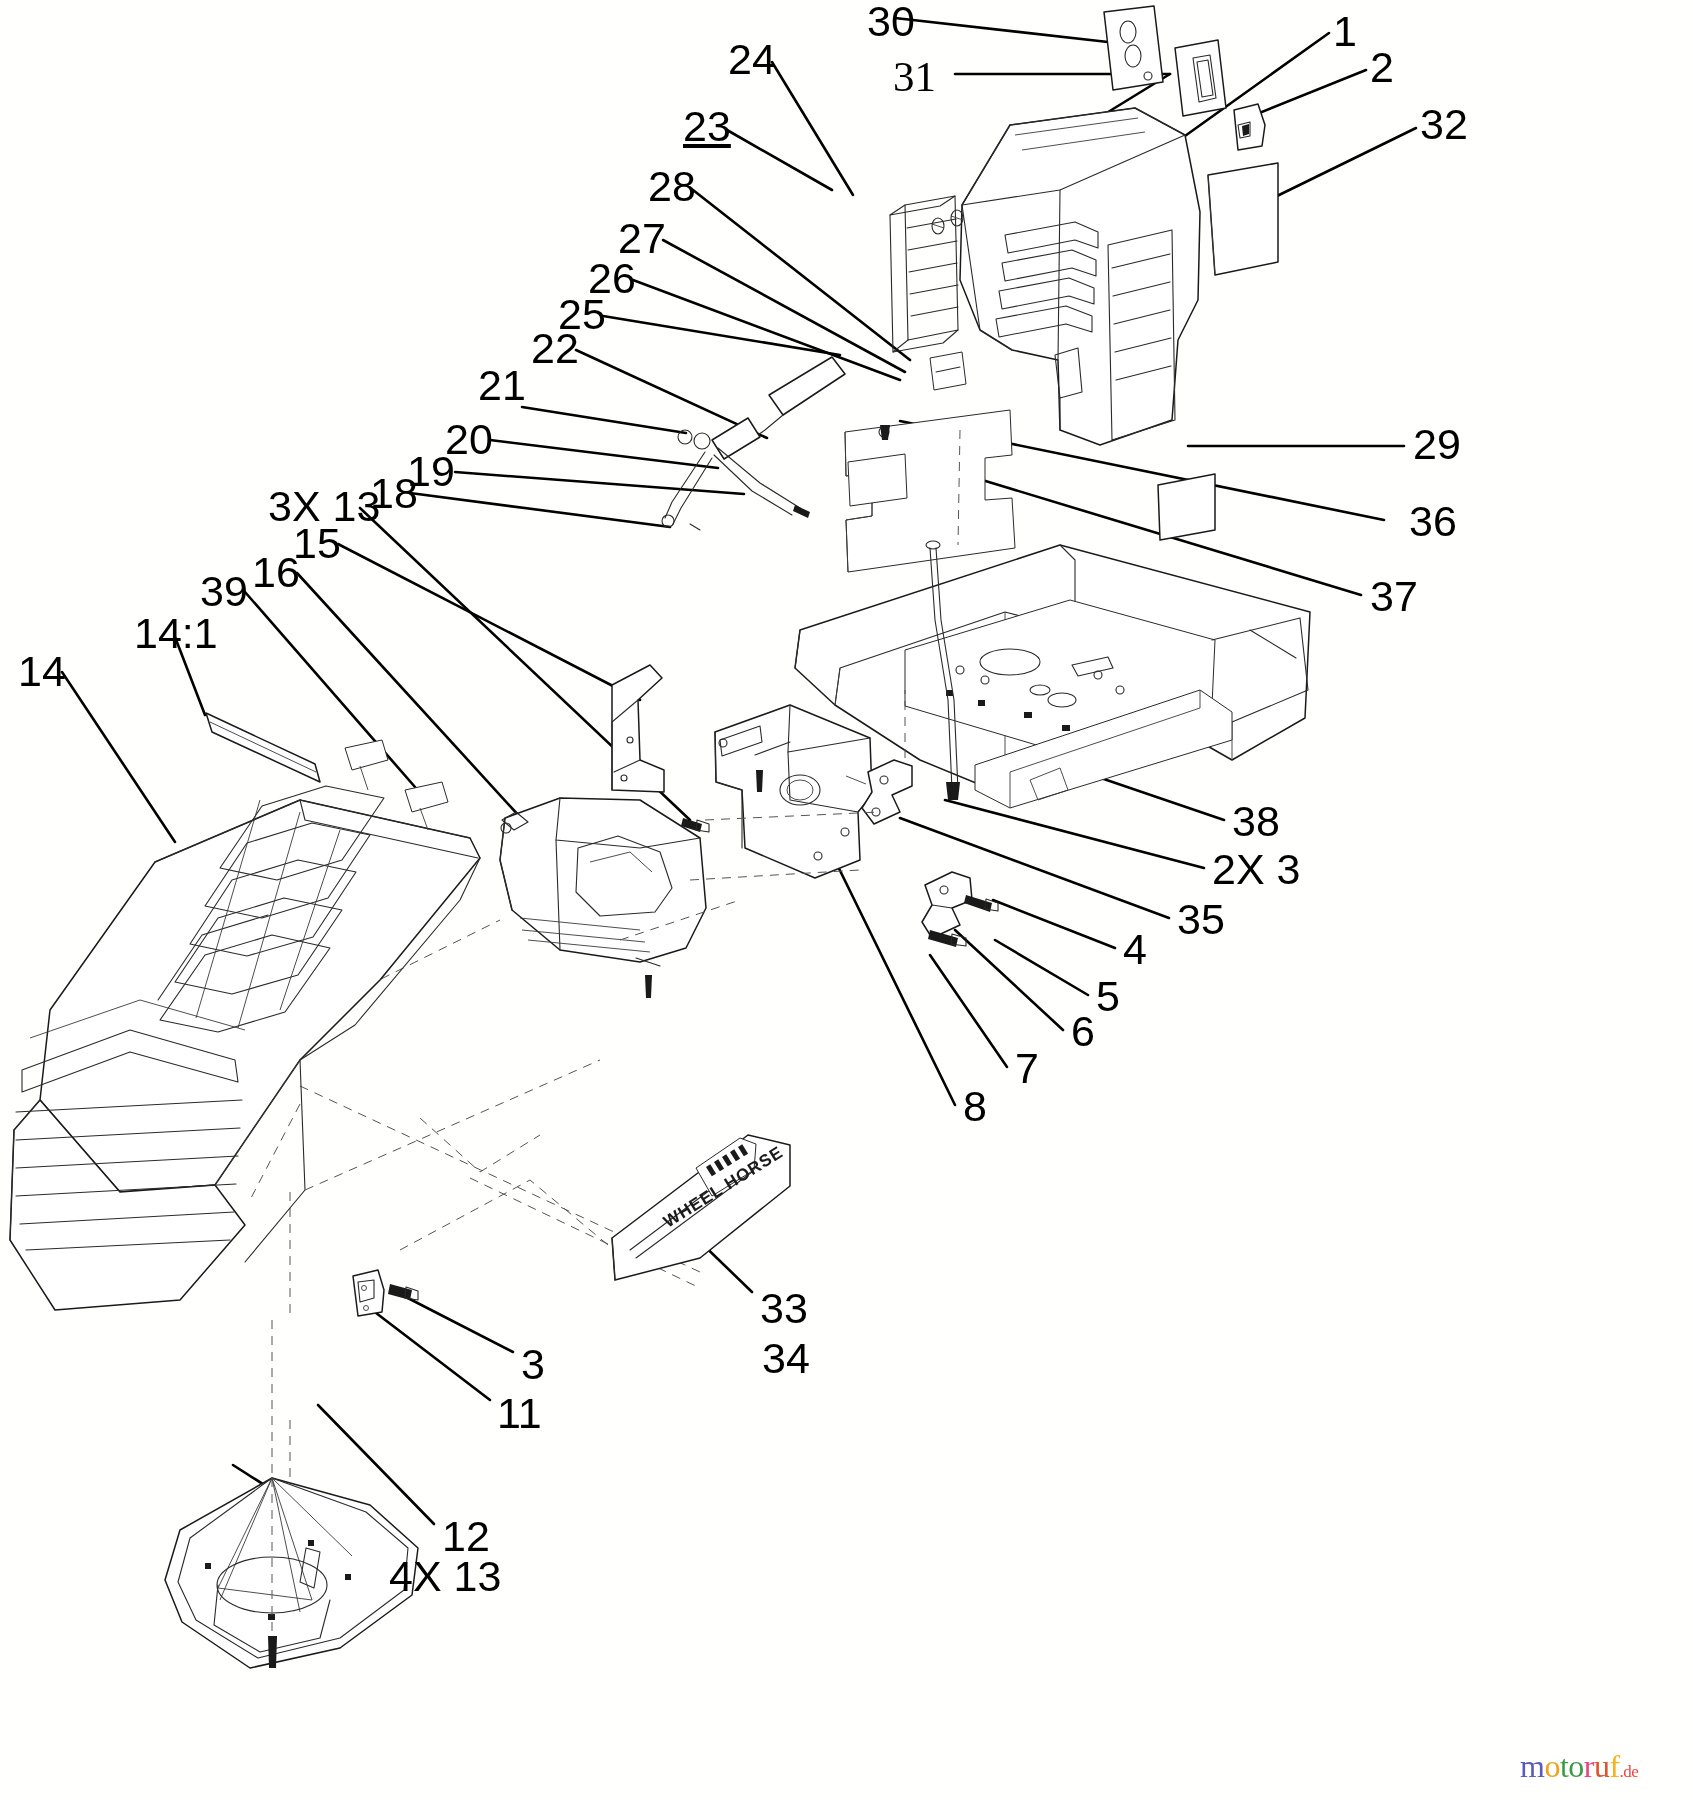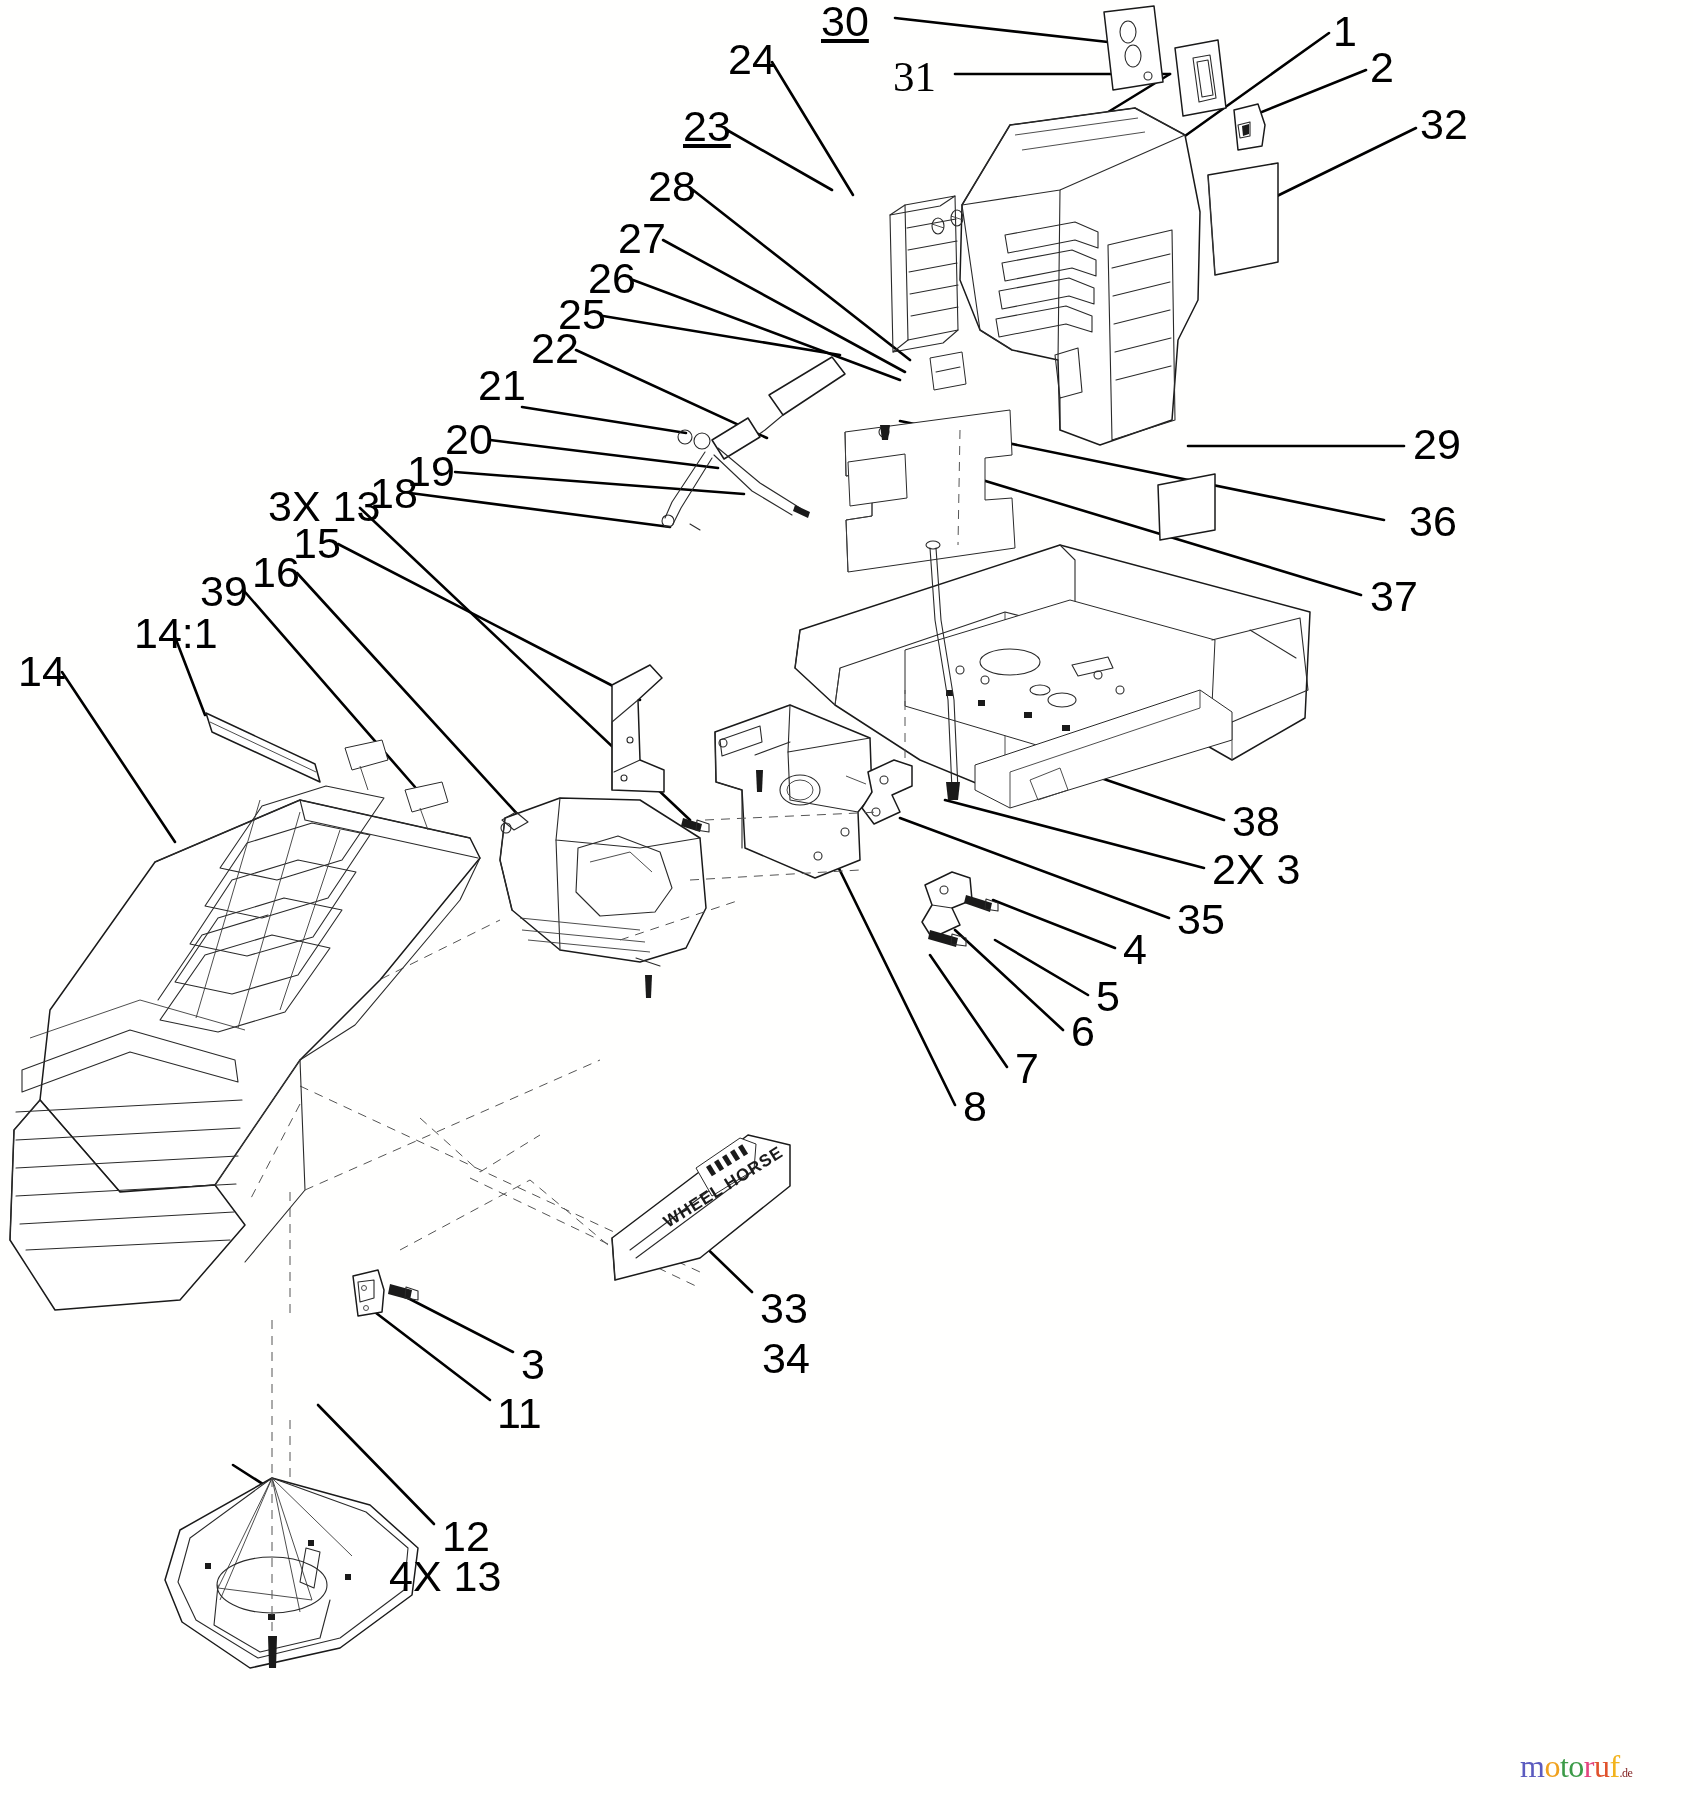--- a/index.html
+++ b/index.html
@@ -2,21 +2,21 @@
 <html><head>
 <meta charset="utf-8">
 <style>
   html,body{margin:0;padding:0;background:#ffffff;}
   body{font-family:"Liberation Sans", sans-serif;}
   #sheet{position:relative;width:1693px;height:1800px;background:#fffffe;overflow:hidden;}
   #svgroot{position:absolute;inset:0;width:1693px;height:1800px;}
   .callout{position:absolute;font-family:"Liberation Sans", sans-serif;font-size:43px;font-weight:400;color:#000;white-space:nowrap;letter-spacing:0px;line-height:1;}
   #wm{position:absolute;left:1520px;top:1748px;font-family:"Liberation Serif", serif;font-size:32px;letter-spacing:-0.5px;white-space:nowrap;}
   #wm span{display:inline-block;}
-  .wm-de{font-size:12px;color:#7f1d1d;}
+  .wm-de{font-size:17px;color:#ef4444;}
 </style>
 </head>
 <body>
 
 <div id="sheet">
 
   <svg id="svgroot" viewBox="0 0 1693 1800">
     <defs>
       <style>
         .ln{fill:none;stroke:#1a1a1a;stroke-width:1.6;stroke-linecap:round;stroke-linejoin:round;}
@@ -388,21 +388,21 @@
     <g>
       <path class="drk" d="M683 818 L702 824 L700 832 L681 826 Z"></path>
       <path class="lnthin" d="M697 820 L709 824 L709 832 L696 830 Z"></path>
       <circle class="lnthin" cx="506" cy="828" r="5"></circle>
       <circle class="lnthin" cx="723" cy="743" r="4"></circle>
       <path class="drk" d="M756 770 L763 770 L762 792 L757 792 Z"></path>
     </g>
   </svg>
 
   <div id="callout-layer">
-      <div class="callout" style="left: 821px; top: 0px; text-decoration: underline;">30</div>
+      <div class="callout" style="left: 867px; top: 0px;">30</div>
       <div class="callout" style="left: 1333px; top: 10px;">1</div>
       <div class="callout" style="left: 728px; top: 38px;">24</div>
       <div class="callout" style="left: 893px; top: 55px; font-family: Liberation Serif, serif;">31</div>
       <div class="callout" style="left: 1370px; top: 46px;">2</div>
       <div class="callout" style="left: 683px; top: 105px; text-decoration: underline;">23</div>
       <div class="callout" style="left: 1420px; top: 103px;">32</div>
       <div class="callout" style="left: 648px; top: 165px;">28</div>
       <div class="callout" style="left: 618px; top: 217px;">27</div>
       <div class="callout" style="left: 588px; top: 257px;">26</div>
       <div class="callout" style="left: 558px; top: 293px;">25</div>

